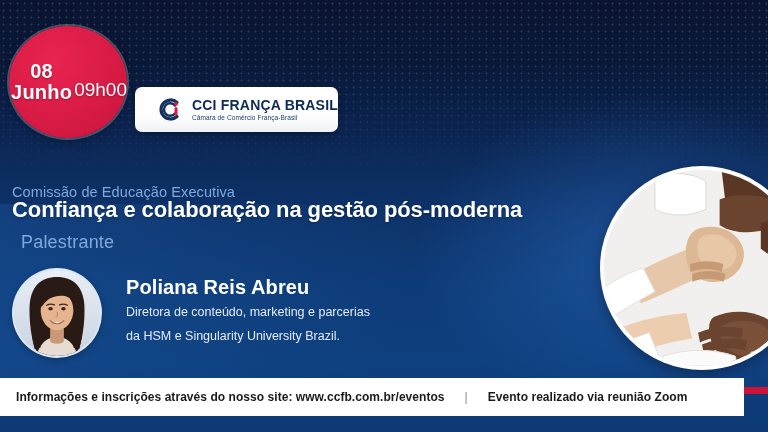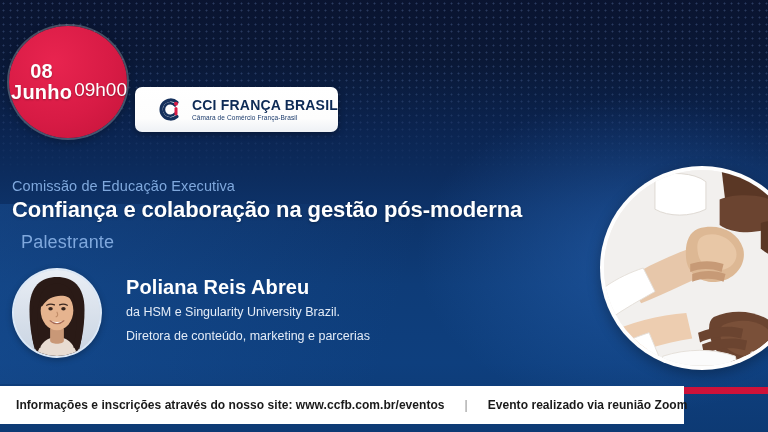--- a/index.html
+++ b/index.html
@@ -64,21 +64,21 @@
     box-shadow:0 2px 6px rgba(0,0,0,.35);
     display:flex;align-items:center;padding-left:22px;box-sizing:border-box;margin-top:36px;
   }
   .logo-mark{width:27px;height:27px;flex:0 0 27px;margin-right:8px;}
   .logo-text{display:flex;flex-direction:column;justify-content:center;}
   .logo-title{font-size:14px;font-weight:bold;color:#0d2a55;letter-spacing:.2px;line-height:1;}
   .logo-sub{font-size:6.5px;color:#1a3a6b;letter-spacing:.1px;margin-top:2.5px;line-height:1;}
 
   
   .kicker{
-    position:absolute;left:12px;top:178px;
+    position:absolute;left:12px;top:184px;
     font-size:14.5px;color:#7fa8dd;letter-spacing:.1px;
   }
   .headline{
     position:absolute;left:12px;top:197px;
     font-size:22px;font-weight:bold;color:#ffffff;letter-spacing:-.1px;
     text-shadow:0 1px 3px rgba(0,0,0,.30);
   }
   .speaker-label{
     position:absolute;left:21px;top:232px;
     font-size:18px;color:#7fa8dd;letter-spacing:.2px;
@@ -106,21 +106,21 @@
     box-shadow:0 4px 14px rgba(0,0,0,.32);
   }
   .photo-circle svg{display:block;width:100%;height:100%;}
 
   
   .accent-bar{
     position:absolute;left:0;bottom:38px;width:768px;height:7px;
     background:linear-gradient(90deg,#b0195a 0%,#c0175c 35%,#c7123f 70%,#cf1238 100%);
   }
   .footer{
-    position:absolute;left:0;bottom:8px;width:684px;height:38px;
+    position:absolute;left:0;bottom:16px;width:744px;height:38px;
     background:#ffffff;
     display:flex;align-items:center;
   }
   .footer-inner{display:flex;align-items:center;padding-left:16px;}
   .footer-text{font-size:12px;font-weight:bold;color:#1a1a1a;letter-spacing:.05px;white-space:nowrap;}
   .footer-sep{font-size:12px;color:#8d8d8d;margin:0 20px;}
 </style>
 </head>
 <body>
 
@@ -182,22 +182,22 @@
         <path d="M38 41 q4.5 -2.6 9 -.4" stroke="#3a2720" stroke-width="1.5" fill="none" stroke-linecap="round"></path>
         <path d="M53 40.6 q4.5 -2.2 9 .4" stroke="#3a2720" stroke-width="1.5" fill="none" stroke-linecap="round"></path>
 
         <path d="M50 49 q2 4 -1 5.5" stroke="#c08c68" stroke-width="1.3" fill="none" stroke-linecap="round"></path>
         <path d="M42 59 q8 6.5 16 0 q-8 3 -16 0 Z" fill="#ffffff"></path>
         <path d="M42 59 q8 7 16 0" stroke="#a76a55" stroke-width="1.3" fill="none" stroke-linecap="round"></path>
       </svg>
     </div>
     <div class="speaker-meta">
       <div class="speaker-name">Poliana Reis Abreu</div>
+      <div class="speaker-role">Diretora de conteúdo, marketing e parcerias</div>
       <div class="speaker-role">da HSM e Singularity University Brazil.</div>
-      <div class="speaker-role">Diretora de conteúdo, marketing e parcerias</div>
     </div>
   </div>
 
   <div class="photo-circle">
     <svg viewBox="0 0 200 200" xmlns="http://www.w3.org/2000/svg" aria-hidden="true">
       <rect width="200" height="200" fill="#f2f0ee"></rect>
 
       <path d="M52 6 C66 2 92 2 104 12 L104 40 C88 48 66 48 52 40 Z" fill="#ffffff" stroke="#ddd8d2" stroke-width="1"></path>
 
       <path d="M120 0 L166 0 L170 34 C158 44 134 44 124 34 Z" fill="#5a3725"></path>

